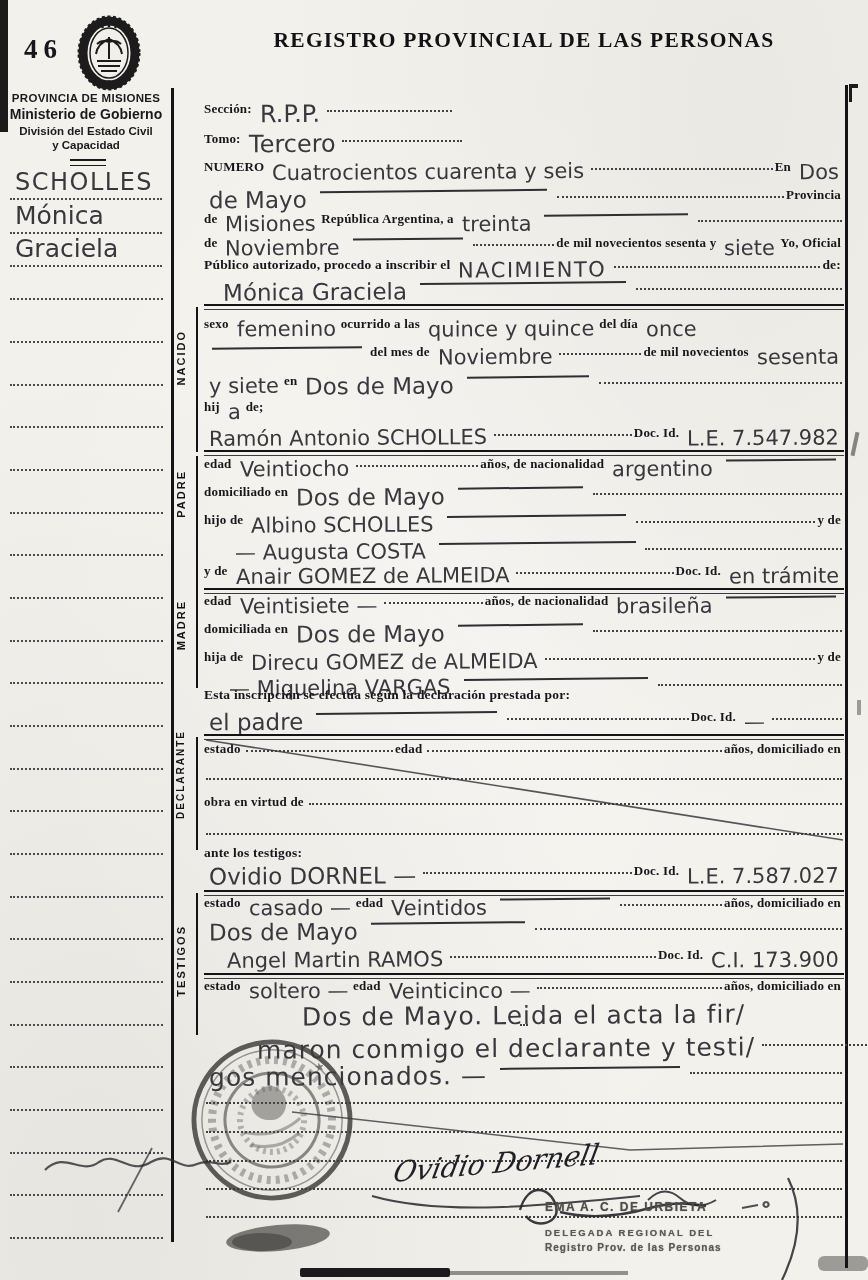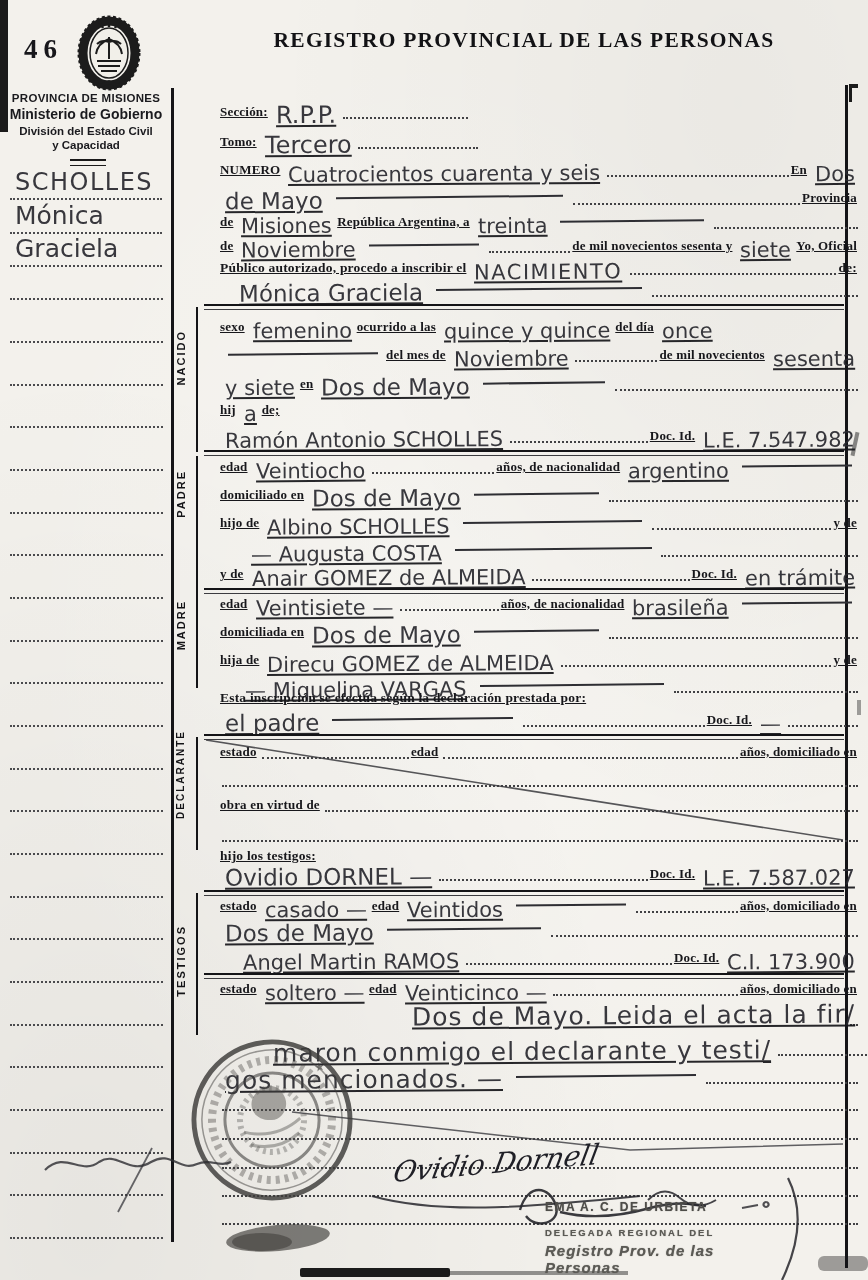--- a/index.html
+++ b/index.html
@@ -13,21 +13,21 @@
   
   .pl{font:700 13px "Liberation Serif",serif;white-space:nowrap;padding:0 3px 3px 0;letter-spacing:.2px;}
   .pl.big{font-size:13.5px;}
   
   .hw{font-family:"DejaVu Sans",sans-serif;font-size:21px;line-height:.95;white-space:nowrap;
       color:#2a2a30;padding:0 5px;position:relative;top:4px;transform:rotate(-.4deg);opacity:.93;}
   .hw.lg{font-size:23px;}
   .hw.xl{font-size:25px;letter-spacing:1px;}
   .hw.caps{letter-spacing:1.5px;}
   
-  .row{position:absolute;left:220px;width:640px;height:25px;display:flex;align-items:flex-end;text-decoration:underline;}
+  .row{position:absolute;left:204px;width:640px;height:25px;display:flex;align-items:center;}
   .dl{flex:1 1 auto;border-bottom:2px dotted #414144;margin:0 2px 4px;min-width:8px;height:4px;}
   .ld{flex:1 1 auto;height:2px;background:#2e2e33;margin:0 8px 11px;min-width:18px;transform:rotate(-.6deg);}
   .ld.short{flex:0 0 110px;}
   .hrule{position:absolute;left:204px;width:640px;height:3px;
          border-top:2.5px solid #141417;border-bottom:1px solid #3c3c40;}
   .vrule{position:absolute;background:#141417;}
   .vlabel{position:absolute;left:175px;writing-mode:vertical-rl;transform:rotate(180deg);
           font:700 11px "Liberation Sans",sans-serif;letter-spacing:2px;color:#141417;}
   
   .mline{position:absolute;left:10px;width:153px;border-bottom:2px dotted #4a4a4d;height:2px;}
@@ -292,21 +292,21 @@
     </div>
   <div class="row" style="top:791px;">
     <span class="pl">obra en virtud de</span>
     <i class="dl"></i>
   </div>
   <div class="row" style="top:821px;">
       <i class="dl"></i>
     </div>
 
   <div class="row" style="top:842px;width:200px;">
-    <span class="pl big">hijo los testigos:</span>
+    <span class="pl big">ante los testigos:</span>
   </div>
   <div class="row" style="top:860px;">
     <span class="hw lg">Ovidio DORNEL —</span>
     <i class="dl"></i>
     <span class="pl">Doc. Id.</span>
     <span class="hw">L.E. 7.587.027</span>
   </div>
   <div class="hrule" style="top:890px;"></div>
   <div class="row" style="top:892px;">
     <span class="pl">estado</span>
@@ -389,15 +389,15 @@
     <text transform="translate(392,152) rotate(-5) skewX(-16)" font-family="DejaVu Serif, serif" font-style="italic" font-size="28" fill="#1f1f26">Ovidio Dornell</text>
     <path d="M372,166 c70,20 170,10 268,0" stroke="#26262b" stroke-width="2" fill="none" opacity=".85"></path>
     <path d="M520,180 c8,-28 30,-24 36,-4 c5,17 -20,24 -30,10 M560,182 q40,10 90,-4 q28,-8 56,-2" stroke="#26262b" stroke-width="2.4" fill="none" opacity=".9"></path>
     <path d="M648,170 q16,-16 32,-2 t36,2" stroke="#26262b" stroke-width="2" fill="none" opacity=".85"></path>
     <path d="M788,148 q22,44 -6,102" stroke="#26262b" stroke-width="2.2" fill="none" opacity=".85"></path>
     <path d="M742,178 l16,-3 M766,172 a2.5,2.5 0 1 0 .1,0" stroke="#26262b" stroke-width="2.2" fill="none" opacity=".8"></path>
   </svg>
 
   <div class="stampTxt" style="left:545px;top:1200px;width:240px;font-weight:700;font-size:12px;letter-spacing:1.5px;">EMA A. C. DE URBIETA</div>
   <div class="stampTxt" style="left:545px;top:1227px;width:240px;font-weight:700;font-size:9.5px;letter-spacing:2px;color:#5b5a55;">DELEGADA REGIONAL DEL</div>
-  <div class="stampTxt" style="left:545px;top:1242px;width:240px;font-weight:700;font-size:15px;letter-spacing:1px;color:#5b5a55;font-style:italic;">Registro Prov. de las Personas</div>
+  <div class="stampTxt" style="left:545px;top:1242px;width:240px;font-weight:700;font-size:10px;letter-spacing:1px;color:#5b5a55;">Registro Prov. de las Personas</div>
 
 </div>
 
 </body></html>

